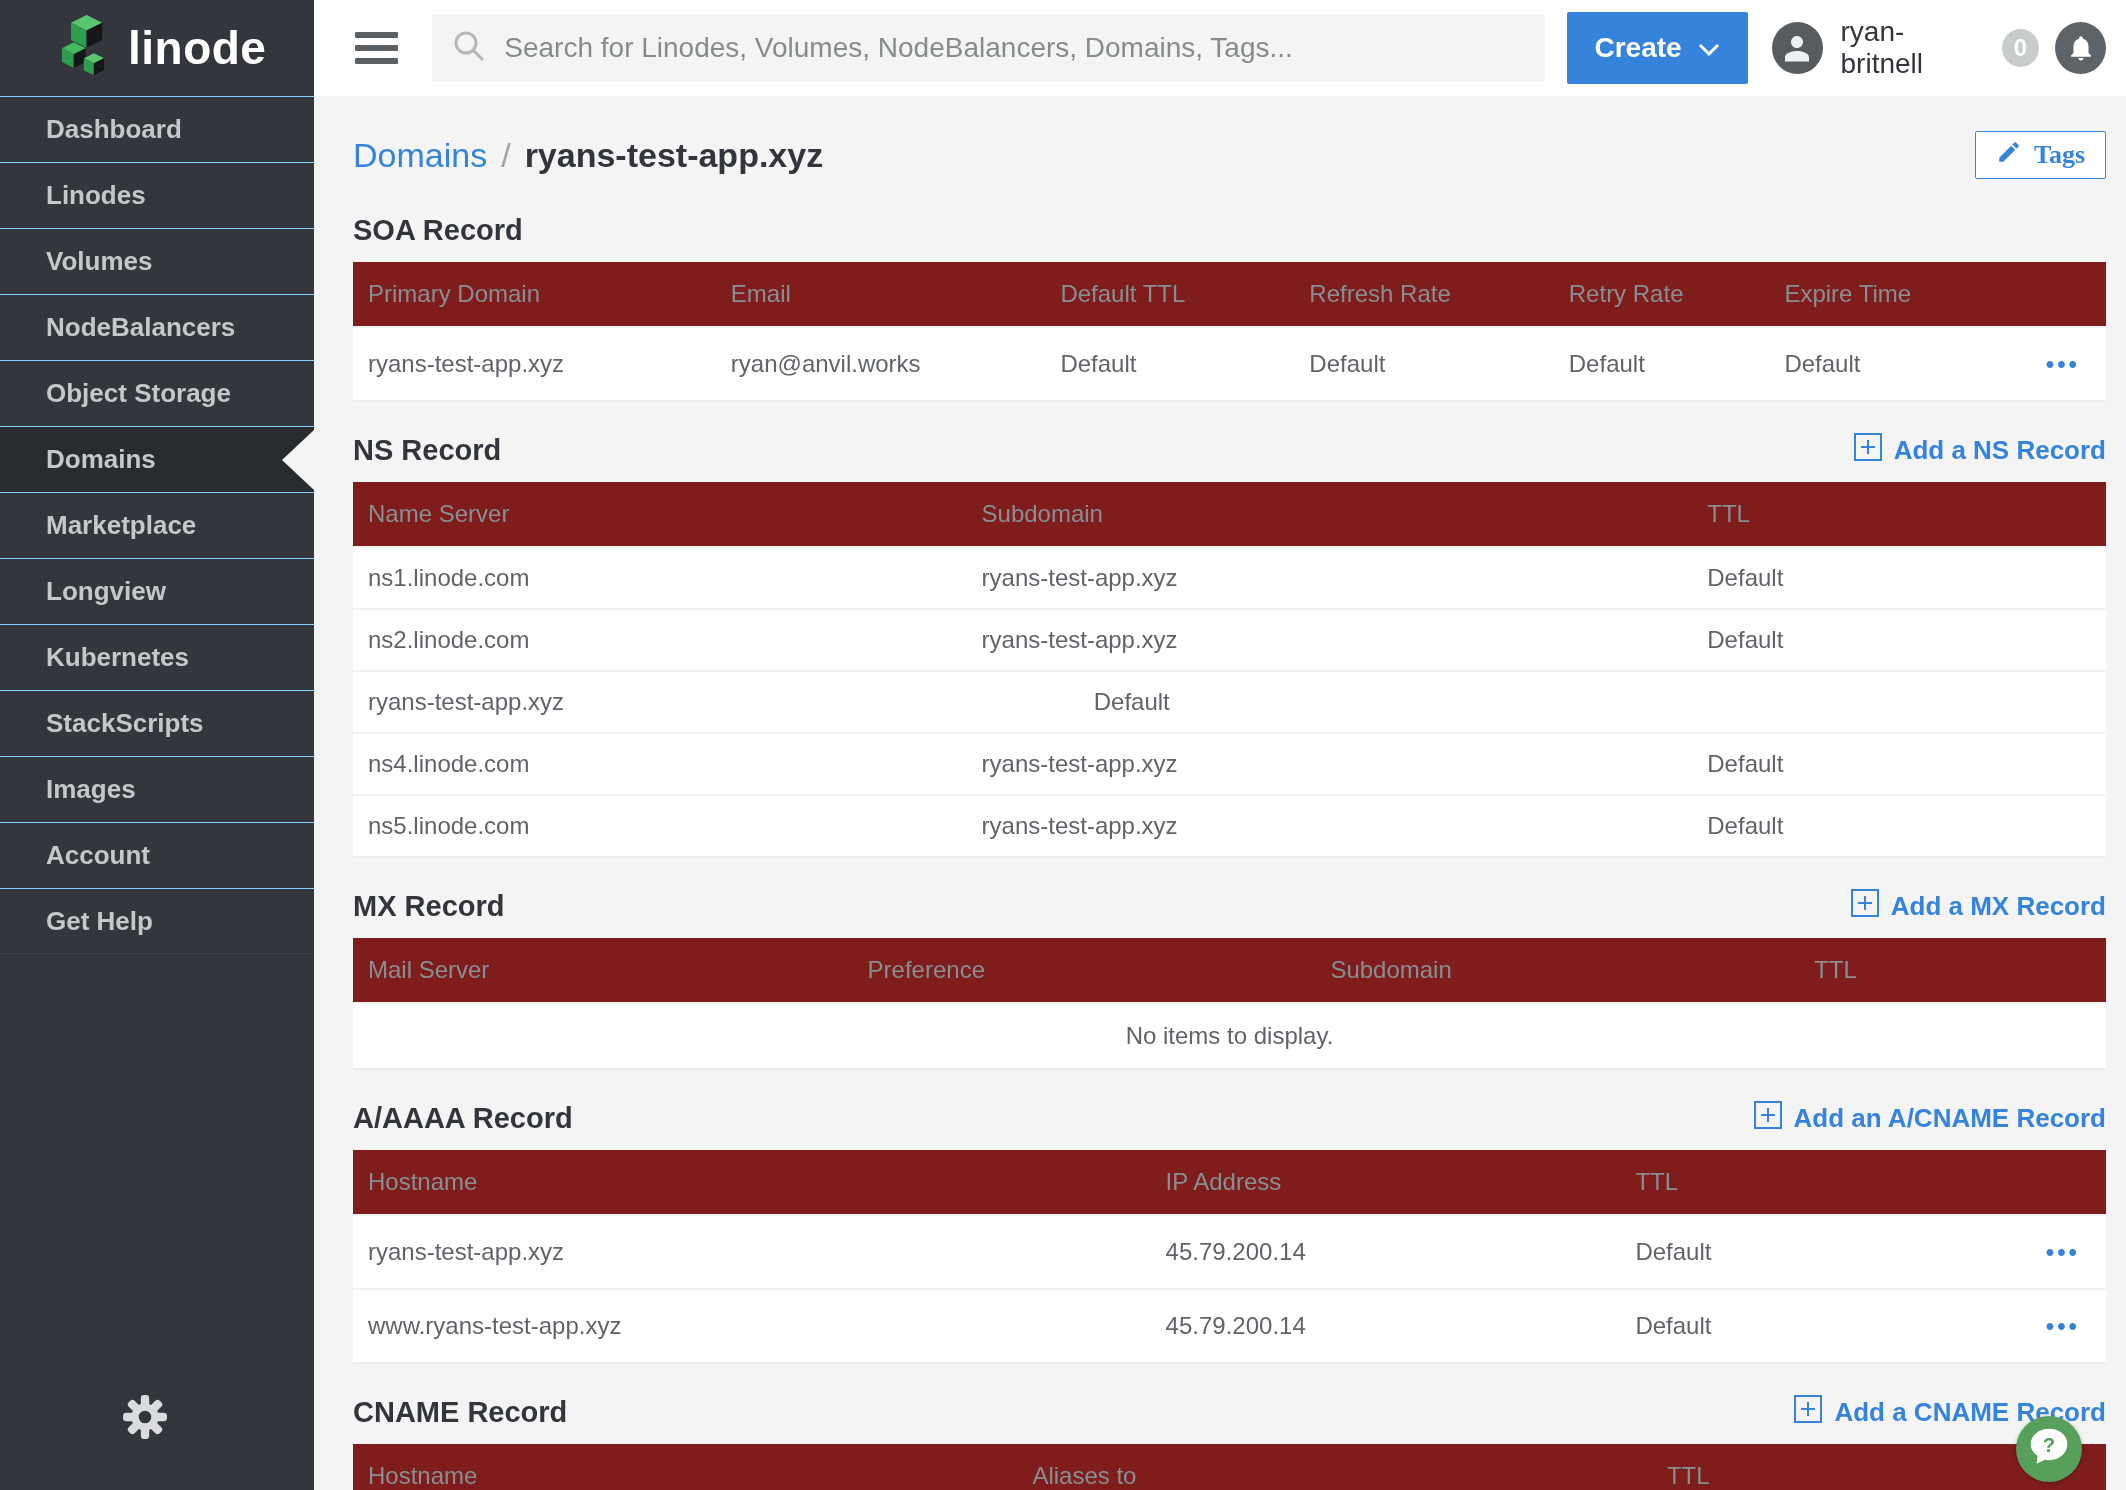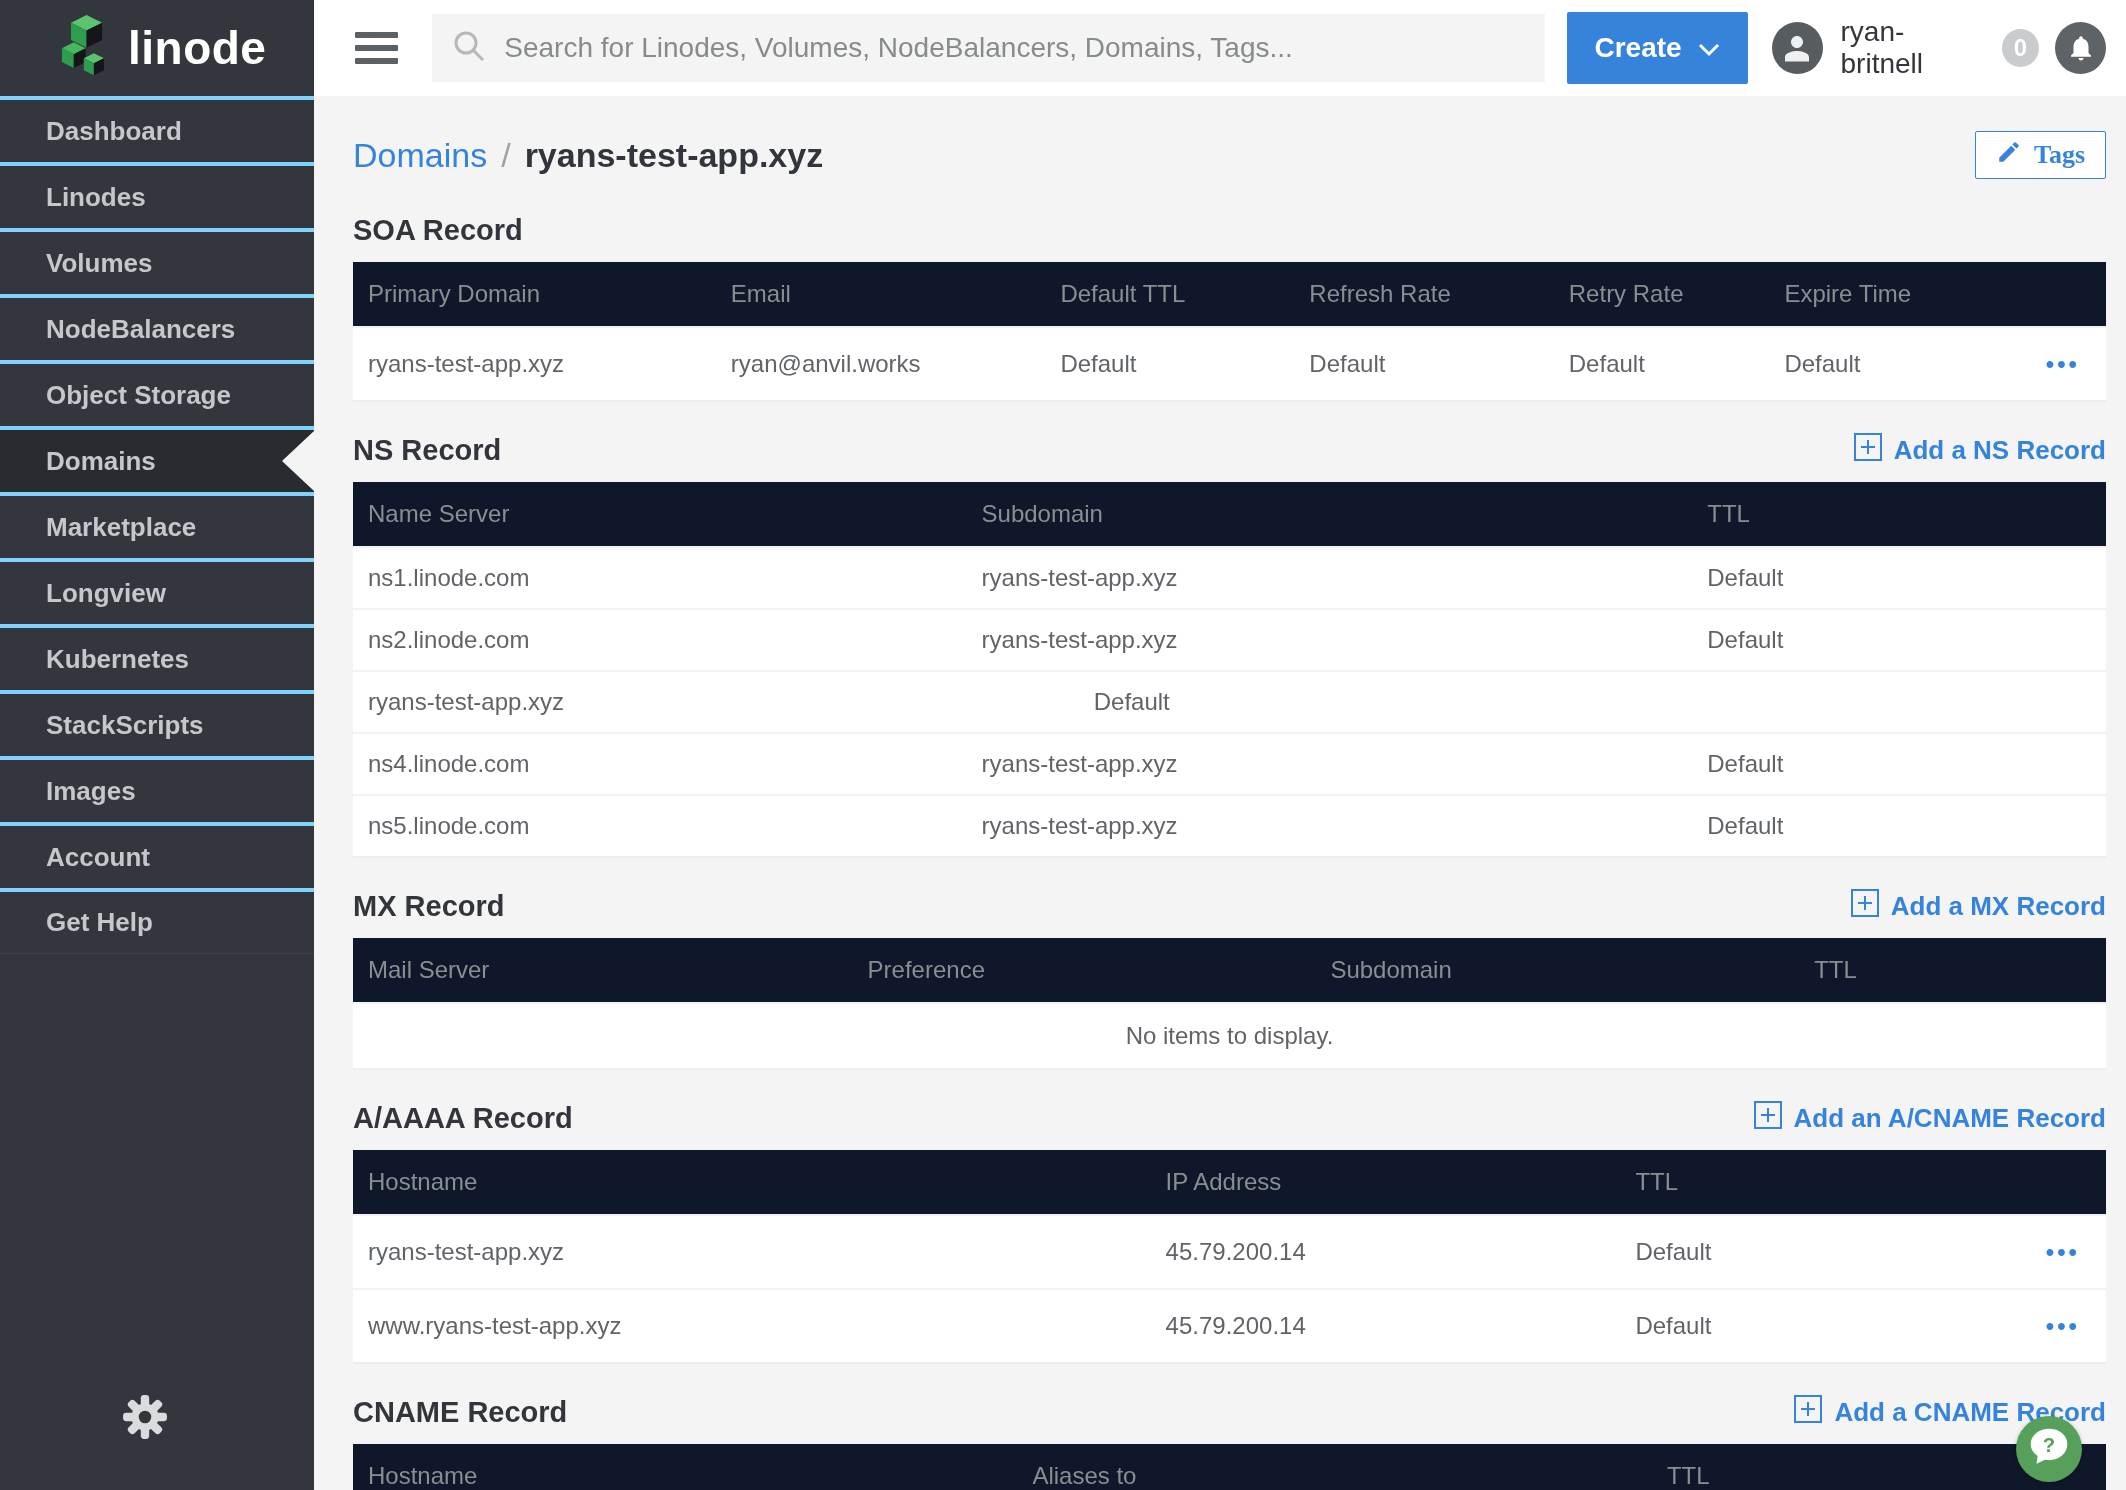--- a/index.html
+++ b/index.html
@@ -5,21 +5,21 @@
   * { margin:0; padding:0; box-sizing:border-box; }
   html,body { width:2126px; height:1490px; overflow:hidden;
     font-family:"Liberation Sans","DejaVu Sans",sans-serif; background:#f4f4f4; }
   .app { display:flex; width:2126px; height:1490px; }
 
   
   .sidebar { width:314px; flex:0 0 314px; background:#33373d; position:relative; }
   .logo-row { height:96px; display:flex; align-items:center; padding-left:50px; gap:14px; }
   .logo-text { color:#fff; font-size:46px; font-weight:700; letter-spacing:.5px; }
   .nav-item { height:66px; display:flex; align-items:center; padding-left:46px;
-    color:#c5c7c9; font-size:26px; font-weight:600; border-top:4px solid #7dd3fc;
+    color:#c5c7c9; font-size:26px; font-weight:600; border-top:1px solid #7dd3fc;
     position:relative; cursor:pointer; }
   .nav-item:last-of-type { border-bottom:1px solid #3e4248; }
   .nav-item.active { background:#282c31; }
   .nav-item.active::after { content:""; position:absolute; right:0; top:50%;
     transform:translateY(-50%); width:0; height:0;
     border-top:30px solid transparent; border-bottom:30px solid transparent;
     border-right:32px solid #f4f4f4; }
   .gear-wrap { position:absolute; left:122px; bottom:46px; cursor:pointer; }
 
   
@@ -58,21 +58,21 @@
     border-radius:2px; font-family:Liberation Serif, serif; }
 
   .section-head { margin-top:26px; margin-bottom:10px; height:44px; display:flex;
     align-items:center; justify-content:space-between; }
   .section-head.first { margin-top:28px; }
   .section-title { font-size:29px; font-weight:700; color:#32363c; }
   .add-link { display:flex; align-items:center; gap:12px; color:#3683dc; font-size:26px;
     font-weight:600; cursor:pointer; }
 
   .table { background:#fff; border-bottom:2px solid #eceded; }
-  .thead { height:64px; background:#0f172a; display:flex; align-items:center;
+  .thead { height:64px; background:#7f1d1d; display:flex; align-items:center;
     color:#888f91; font-size:24px; }
   .trow { height:62px; display:flex; align-items:center; color:#606469; font-size:24px;
     border-top:2px solid #f2f3f4; }
   .trow.tall { height:74px; }
   .cell { padding-left:15px; }
   .menu-cell { flex:1; display:flex; justify-content:flex-end; padding-right:26px; }
   .dots { color:#3683dc; font-size:24px; font-weight:700; letter-spacing:3px; cursor:pointer; }
   .empty-row { height:66px; display:flex; align-items:center; justify-content:center;
     color:#606469; font-size:24px; border-top:2px solid #f2f3f4; }
 

